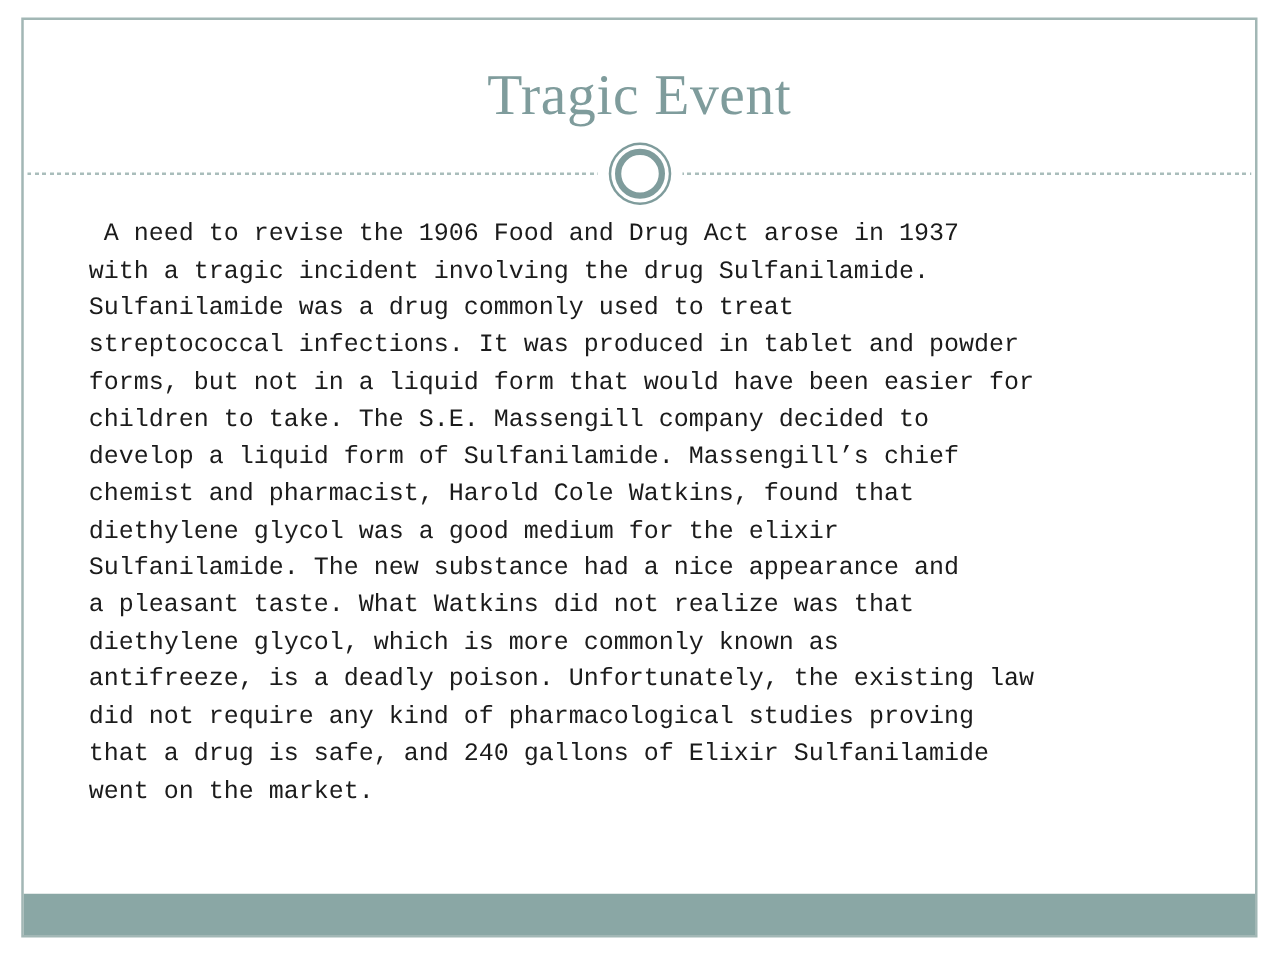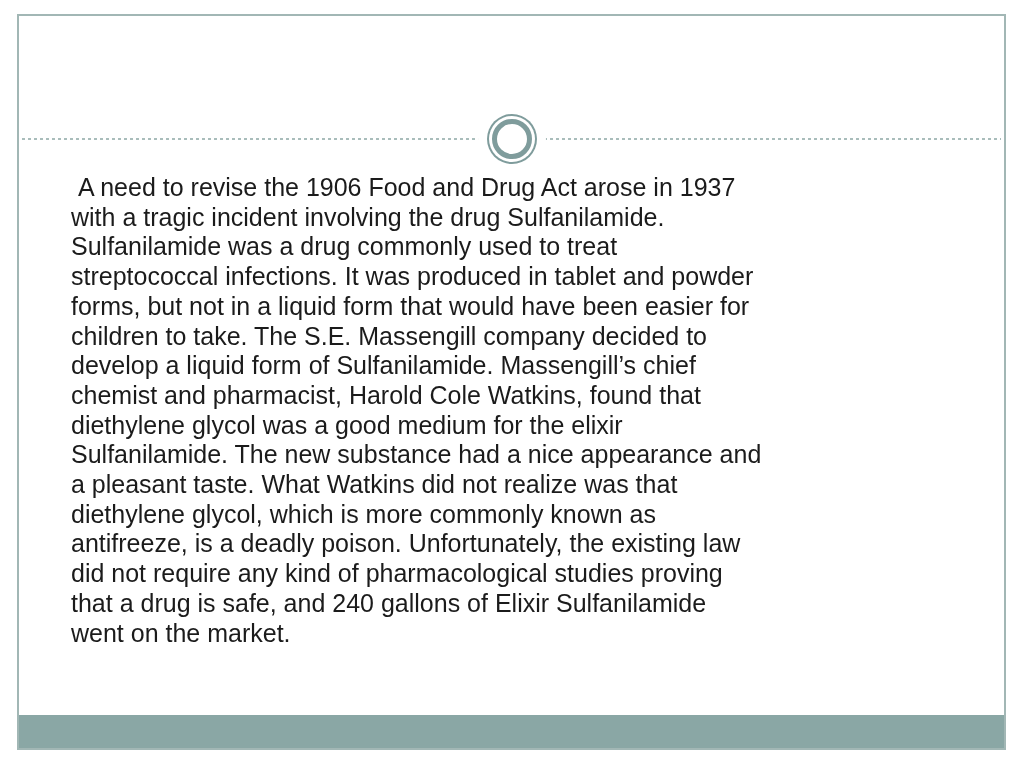--- a/index.html
+++ b/index.html
@@ -58,41 +58,42 @@
       0 0 0 3px #ffffff,
       0 0 0 5px #7f9c9c,
       0 0 0 14px #ffffff;
     z-index: 2;
   }
   .slide-body {
     position: absolute;
     top: 157px;
     left: 52px;
     right: 20px;
-    font-family: Liberation Sans, sans-serif;
-    font-size: 25px;
+    font-family: Liberation Mono, monospace;
+    font-size: 20px;
     line-height: 29.7px;
     color: #1b1b1b;
     white-space: pre-wrap;
     z-index: 3;
   }
   .footer-bar {
     position: absolute;
     left: 0;
     right: 0;
     bottom: 0;
     height: 33px;
     background: #8aa7a5;
     z-index: 4;
   }
 </style>
 </head>
 <body>
 
 <div class="slide">
+  <div class="slide-title">Tragic Event</div>
 
   <div class="divider-line"></div>
 
   <div class="divider-circle"></div>
 
   <div class="slide-body"> A need to revise the 1906 Food and Drug Act arose in 1937
 with a tragic incident involving the drug Sulfanilamide.
 Sulfanilamide was a drug commonly used to treat
 streptococcal infections. It was produced in tablet and powder
 forms, but not in a liquid form that would have been easier for

